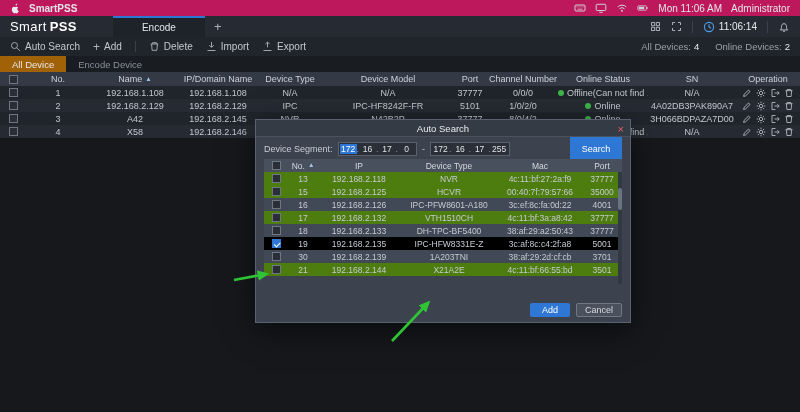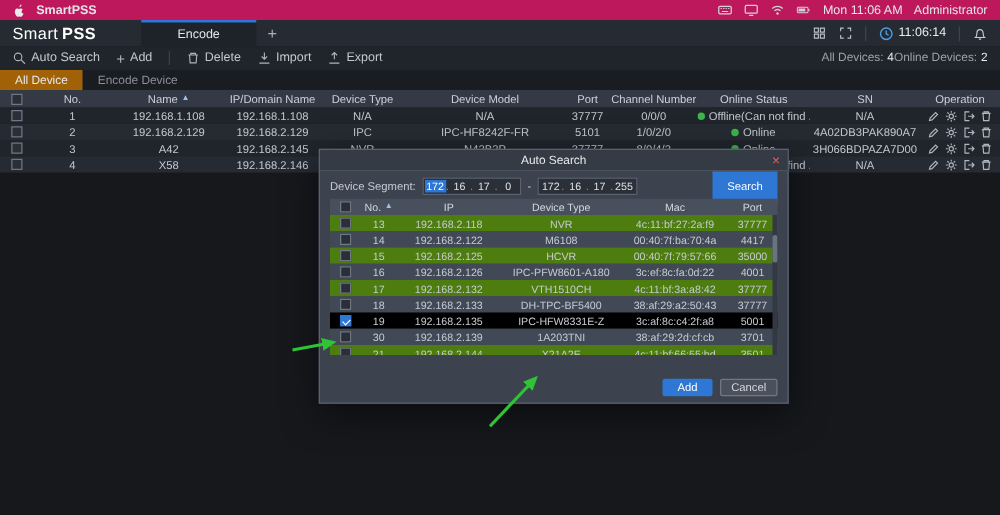--- a/index.html
+++ b/index.html
@@ -25,21 +25,21 @@
 .clockgrp{display:flex;align-items:center;gap:4px;color:#e9ecef;font-size:10px}
 .clock-ic{width:12px;height:12px}
 .vsep{width:1px;height:12px;background:#3c434d}
 .bell-ic{width:12px;height:12px;color:#c8cdd4}
 
 .toolbar{height:19px;background:#20242b;display:flex;align-items:center;font-size:10px;color:#c3c8cf;padding:0 10px;gap:13px}
 .titem{display:flex;align-items:center;gap:4px}
 .titem .tic{width:11px;height:11px;color:#aeb4bd}
 .plus-glyph{font-size:12px;color:#aeb4bd;line-height:10px}
 .tsep{width:1px;height:11px;background:#3a404a}
-.tright{margin-left:auto;display:flex;font-size:9.5px;color:#9aa1aa;align-items:center}
+.tright{margin-left:auto;display:flex;gap:16px;font-size:9.5px;color:#9aa1aa;align-items:center}
 .tright b{color:#e8ebef;font-weight:normal;margin-left:3px}
 
 .subtabs{height:16px;background:#191c21;display:flex;align-items:stretch}
 .stab{padding:0 12px;font-size:9.5px;display:flex;align-items:center;color:#8a9099}
 .stab.active{background:#a16207;color:#e6e9ed}
 
 .thead{height:14px;background:#333a46;display:flex;align-items:center;font-size:9px;color:#ccd1d8}
 .cell{display:flex;align-items:center;justify-content:center;height:100%;overflow:hidden;white-space:nowrap}
 .trow{height:13px;display:flex;align-items:center;font-size:9px;color:#c2c7cf}
 .trow.odd{background:#20252c}.trow.even{background:#262b33}
@@ -439,30 +439,20 @@
     <div class="srow odd">
           <div class="cell sc-cb">
             <span class="cb"></span>
           </div>
           <div class="cell sc-no">13</div>
           <div class="cell sc-ip">192.168.2.118</div>
           <div class="cell sc-type">NVR</div>
           <div class="cell sc-mac">4c:11:bf:27:2a:f9</div>
           <div class="cell sc-port">37777</div>
         </div>
-        <div class="srow even">
-          <div class="cell sc-cb">
-            <span class="cb"></span>
-          </div>
-          <div class="cell sc-no">14</div>
-          <div class="cell sc-ip">192.168.2.122</div>
-          <div class="cell sc-type">M6108</div>
-          <div class="cell sc-mac">00:40:7f:ba:70:4a</div>
-          <div class="cell sc-port">4417</div>
-        </div>
         <div class="srow odd">
           <div class="cell sc-cb">
             <span class="cb"></span>
           </div>
           <div class="cell sc-no">15</div>
           <div class="cell sc-ip">192.168.2.125</div>
           <div class="cell sc-type">HCVR</div>
           <div class="cell sc-mac">00:40:7f:79:57:66</div>
           <div class="cell sc-port">35000</div>
         </div>

